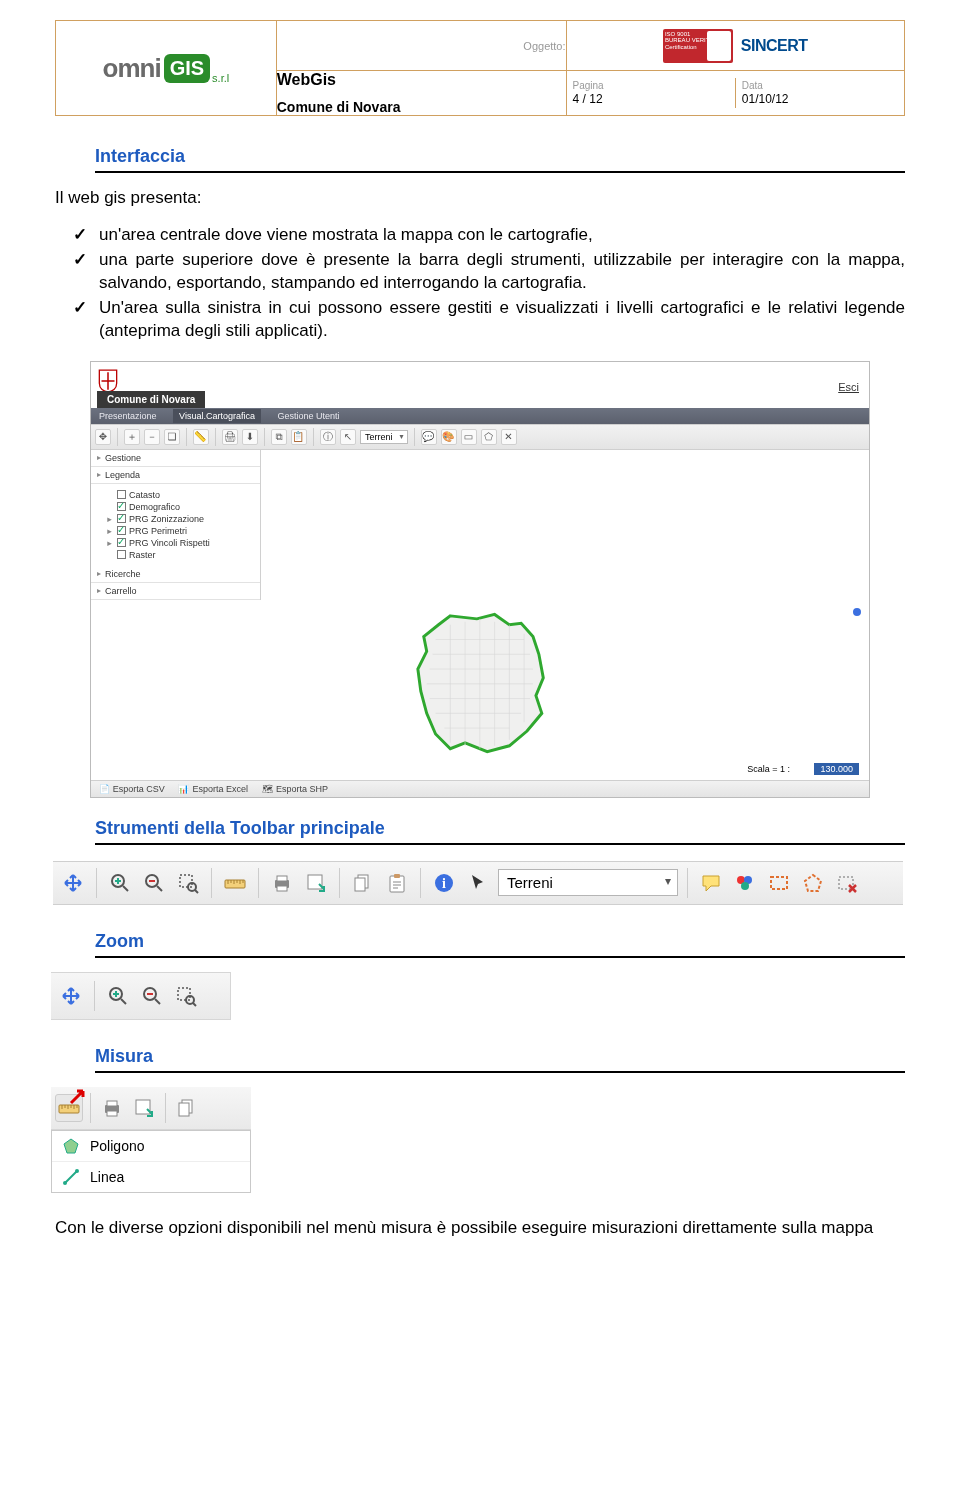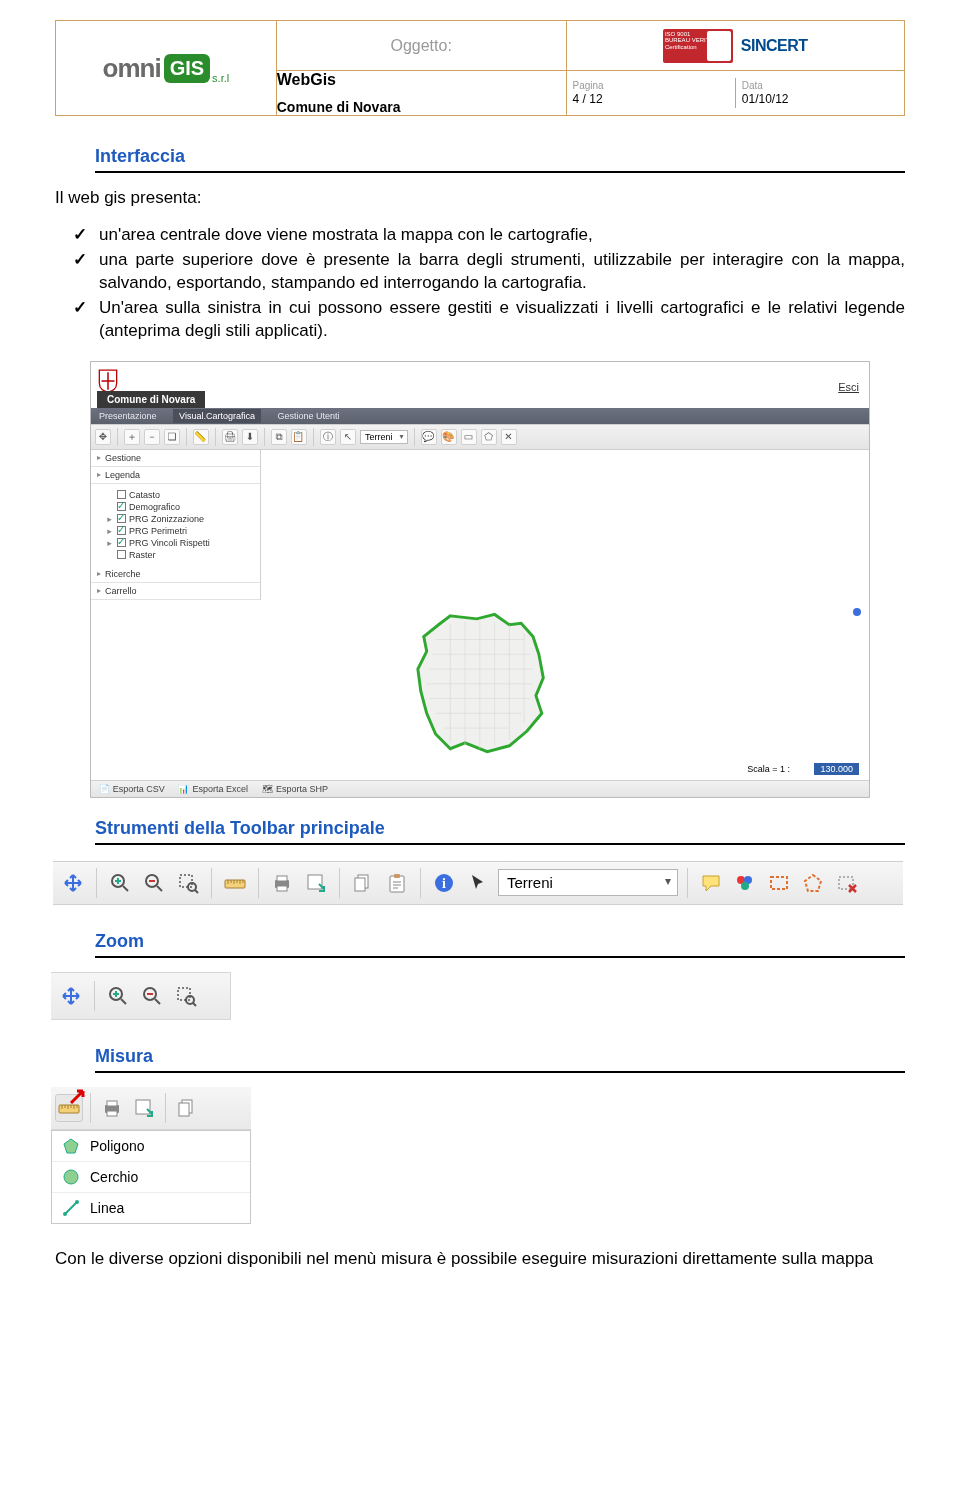--- a/index.html
+++ b/index.html
@@ -14,21 +14,21 @@
   .page { padding: 20px 55px 40px 55px; }
 
   
   .hdr-table {
     border-collapse: collapse;
     width: 100%;
     margin-bottom: 30px;
   }
   .hdr-table td { border: 1px solid #d0a060; padding: 0; vertical-align: middle; }
   .hdr-logo-cell { width: 26%; height: 90px; text-align: center; }
-  .hdr-mid-top { border-bottom: 1px solid #d0a060; padding: 2px 6px; text-align: center; font-size: 16px; color: #999; }
+  .hdr-mid-top { border-bottom: 1px solid #d0a060; padding: 2px 6px; text-align: right; font-size: 11px; color: #999; }
   .hdr-mid-bot { padding: 10px 6px 14px 6px; font-weight: bold; }
   .hdr-mid-bot .line1 { font-size: 16px; font-weight: bold; margin-bottom: 10px; }
   .hdr-mid-bot .line2 { font-size: 14px; font-weight: bold; }
   .hdr-right-top { height: 50px; text-align: center; padding: 4px; }
   .hdr-right-bot { border-top: 1px solid #d0a060; font-size: 10px; color: #999; }
   .hdr-right-bot-inner { display: flex; }
   .hdr-right-bot-inner > div { flex: 1; padding: 2px 6px; }
   .hdr-right-bot-inner > div:first-child { border-right: 1px solid #d0a060; }
   .hdr-right-bot .v { color: #000; font-size: 12px; margin-top: 1px; }
 
@@ -515,26 +515,20 @@
     </div>
     <div class="menu">
       <div>
         <svg width="18" height="18">
             <path d="M9 2l7 5-3 9H5L2 7z" fill="#8fcf8f" stroke="#2a8"></path>
           </svg>
         <span>Poligono</span>
       </div>
       <div>
         <svg width="18" height="18">
-            <circle cx="9" cy="9" r="7" fill="#8fcf8f" stroke="#2a8"></circle>
-          </svg>
-        <span>Cerchio</span>
-      </div>
-      <div>
-        <svg width="18" height="18">
             <path d="M3 15L15 3" stroke="#2a8" stroke-width="2"></path>
             <circle cx="3" cy="15" r="2" fill="#2a8"></circle>
             <circle cx="15" cy="3" r="2" fill="#2a8"></circle>
           </svg>
         <span>Linea</span>
       </div>
     </div>
   </div>
 
   <p class="body-text">Con le diverse opzioni disponibili nel menù misura è possibile eseguire misurazioni direttamente sulla mappa</p>

